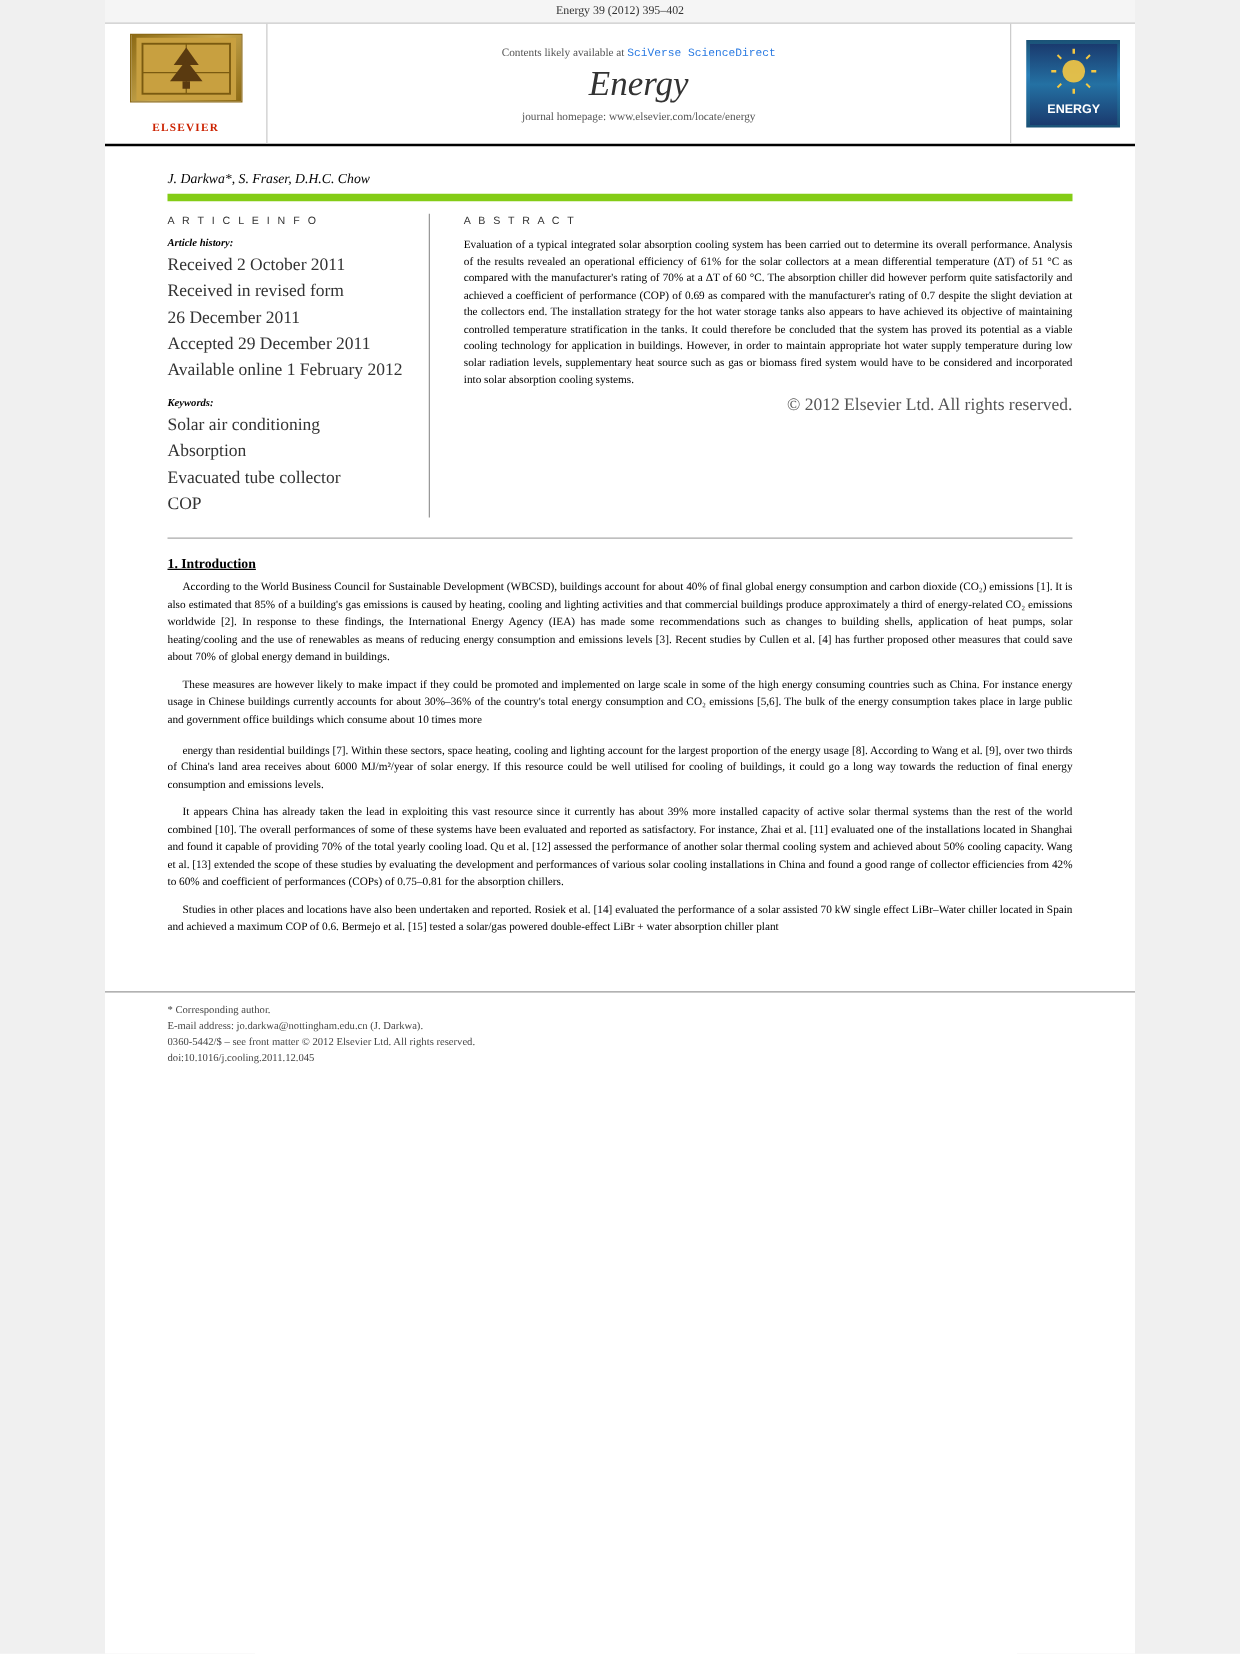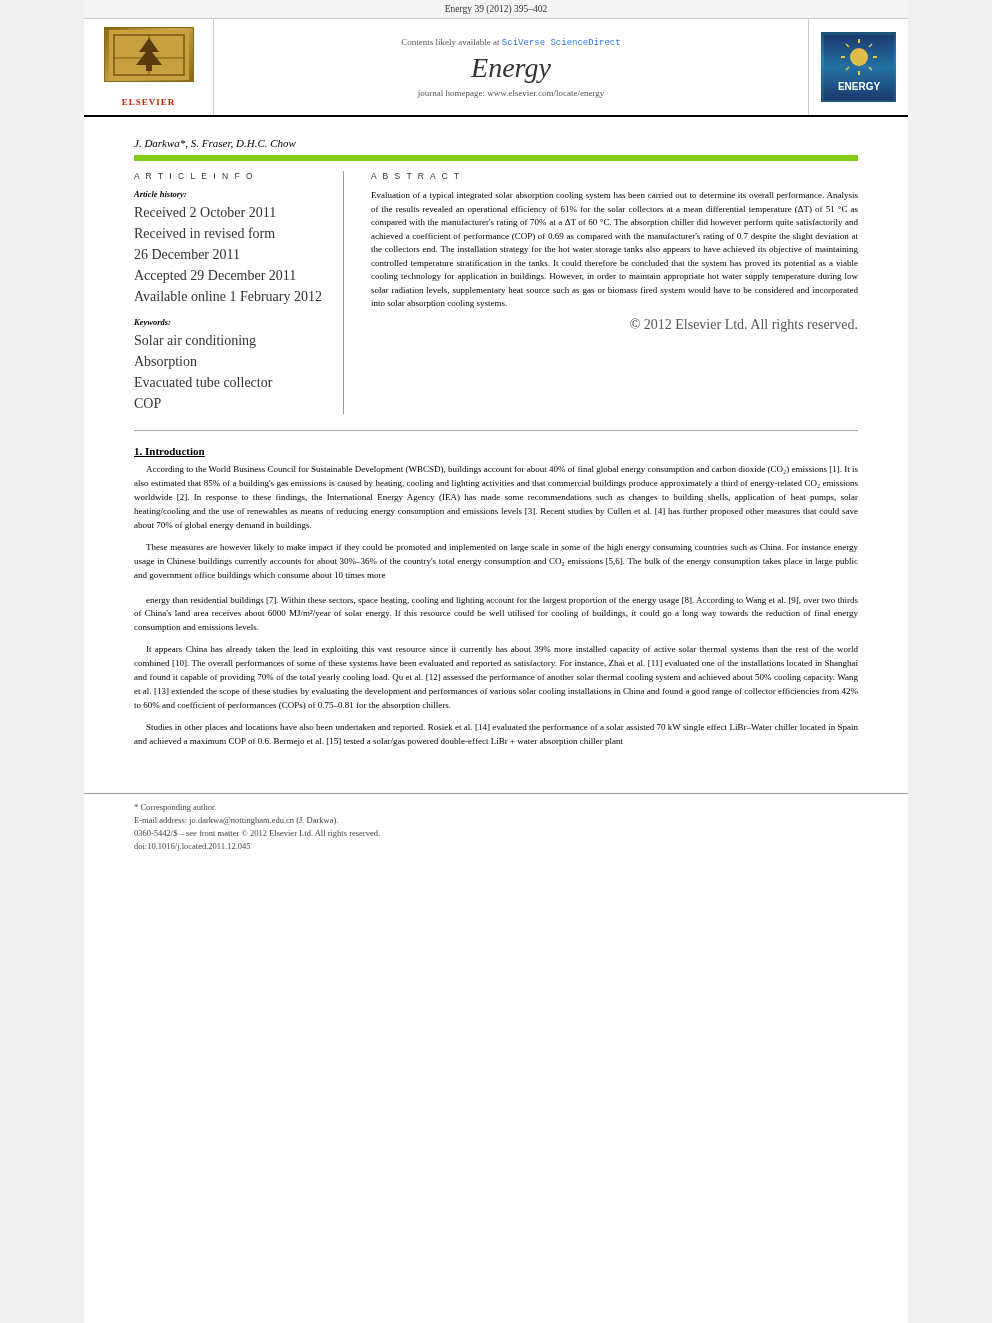--- a/index.html
+++ b/index.html
@@ -372,16 +372,16 @@
         <div class="body-text indent">Studies in other places and locations have also been undertaken and reported. Rosiek et al. [14] evaluated the performance of a solar assisted 70 kW single effect LiBr–Water chiller located in Spain and achieved a maximum COP of 0.6. Bermejo et al. [15] tested a solar/gas powered double-effect LiBr + water absorption chiller plant</div>
       </div>
     </div>
 
   </div>
 
   <div class="article-footer">
     <div class="footer-note">* Corresponding author.</div>
     <div class="footer-note">E-mail address: jo.darkwa@nottingham.edu.cn (J. Darkwa).</div>
     <div class="footer-note">0360-5442/$ – see front matter © 2012 Elsevier Ltd. All rights reserved.</div>
-    <div class="footer-note">doi:10.1016/j.located.2011.12.045</div>
+    <div class="footer-note">doi:10.1016/j.cooling.2011.12.045</div>
   </div>
 
 </div>
 
 </body></html>

